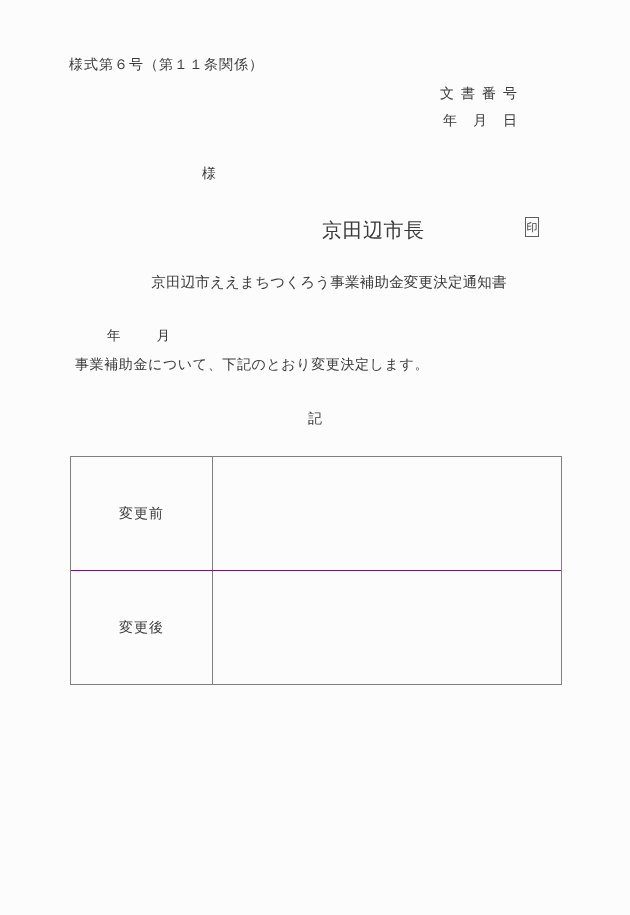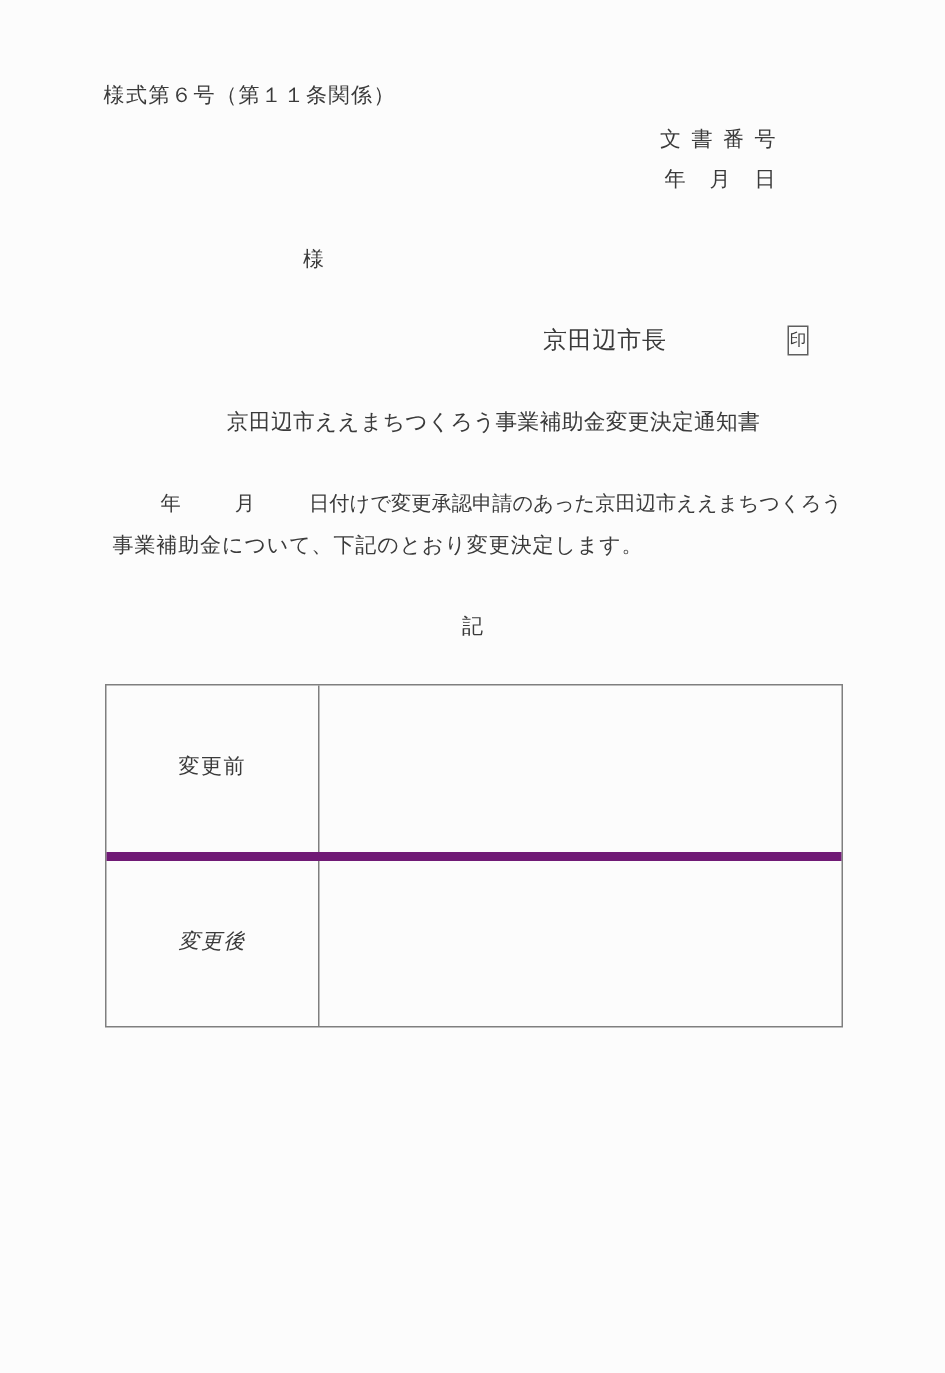--- a/index.html
+++ b/index.html
@@ -36,22 +36,22 @@
     width: 74px;
     display: flex;
     justify-content: space-between;
     font-size: 14px;
   }
   .addressee {
     left: 202px; top: 167px;
     font-size: 14px;
   }
   .sender {
-    left: 362px; top: 220px;
-    font-size: 16px;
+    left: 322px; top: 220px;
+    font-size: 20px;
     letter-spacing: 0.5px;
     white-space: nowrap;
   }
   .seal-box {
     left: 525px; top: 217px;
     width: 14px; height: 20px;
     border: 1px solid #5f5f5f;
     display: flex;
     align-items: center;
     justify-content: center;
@@ -88,21 +88,21 @@
   }
   .change-table {
     left: 70px; top: 456px;
     width: 492px; height: 229px;
     border: 1px solid #7f7f7f;
     box-sizing: border-box;
     display: flex;
     flex-direction: column;
   }
   .change-row { display: flex; flex: 1; }
-  .change-row + .change-row { border-top: 6px solid #701a75; font-style: italic; }
+  .change-row + .change-row { border-top: 1px solid #701a75; }
   .change-label-cell {
     width: 142px;
     border-right: 1px solid #7f7f7f;
     box-sizing: border-box;
     display: flex;
     align-items: center;
     justify-content: center;
     font-size: 14px;
     letter-spacing: 1px;
   }
@@ -136,21 +136,20 @@
     <span>印</span>
   </div>
 
   <div class="abs doc-title">京田辺市ええまちつくろう事業補助金変更決定通知書</div>
 
   <div class="abs body-line1">
     <span>年</span>
     <span class="gap"></span>
     <span>月</span>
     <span class="gap"></span>
-    <span>日付けで変更承認申請のあった京田辺市ええまちつくろう</span>
   </div>
 
   <div class="abs body-line2">事業補助金について、下記のとおり変更決定します。</div>
 
   <div class="abs record-marker">記</div>
 
   <div class="abs change-table">
     <div class="change-row">
       <div class="change-label-cell">変更前</div>
       <div class="change-content-cell"></div>

